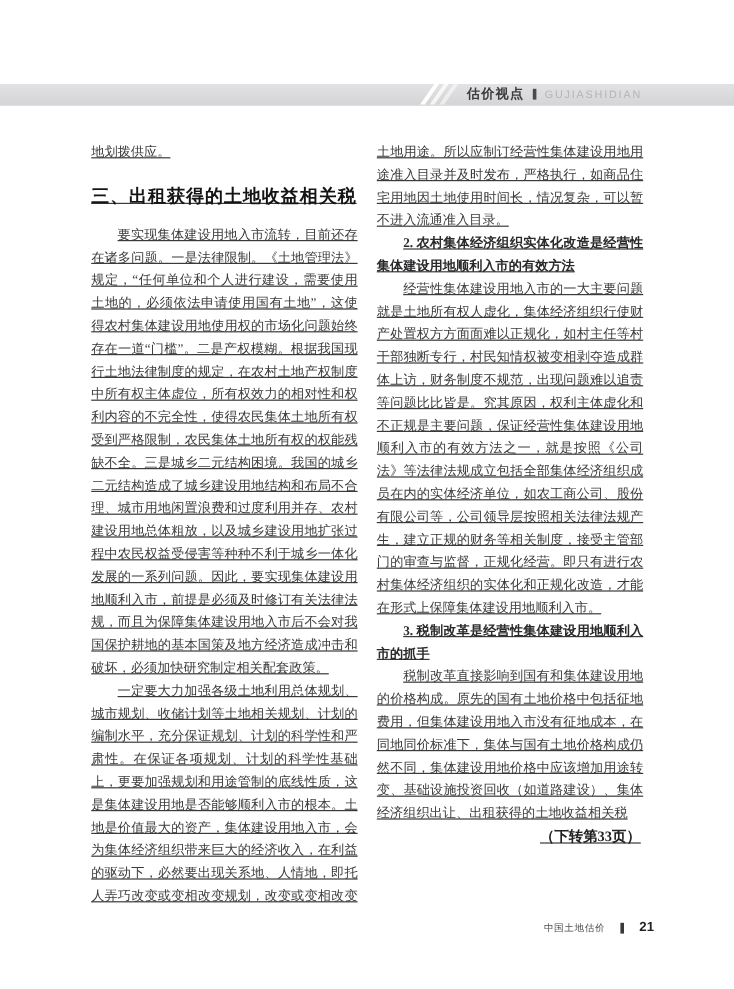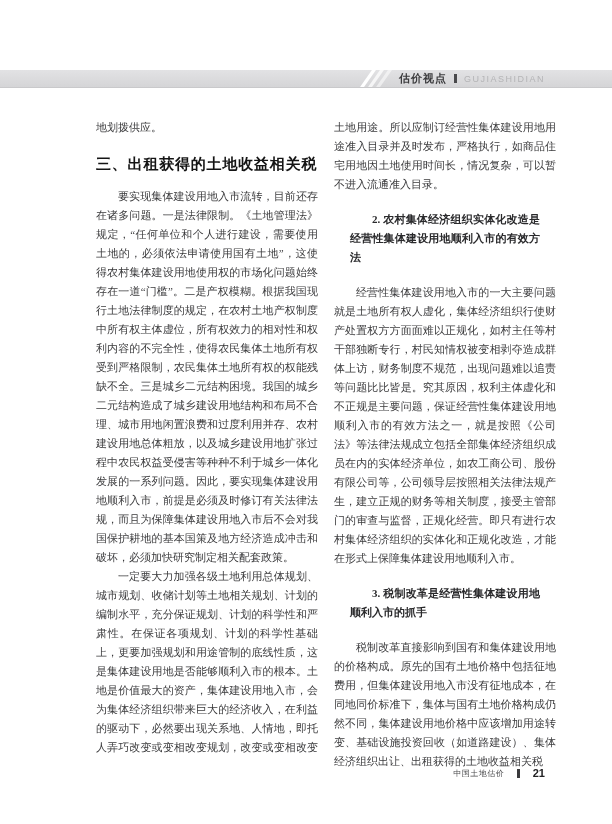--- a/index.html
+++ b/index.html
@@ -21,21 +21,21 @@
     position: absolute;
     top: 70px;
     left: 0;
     width: 612px;
     height: 17px;
     background: linear-gradient(#e2e2e4, #d5d5d7);
     border-bottom: 1px solid #c9c9cb;
   }
   .header-right {
     position: absolute;
-    right: 67px;
+    right: 77px;
     top: 0;
     height: 17px;
     display: flex;
     align-items: center;
     gap: 7px;
   }
   .slashes {
     display: flex;
     gap: 4px;
     margin-right: 6px;
@@ -64,31 +64,32 @@
   .header-en {
     font-family: "Liberation Sans", "DejaVu Sans", sans-serif;
     font-size: 9px;
     color: #b4b4b6;
     letter-spacing: 1.5px;
   }
 
   
   .content {
     position: absolute;
-    left: 96px;
+    left: 76px;
     top: 118px;
     width: 460px;
     height: 654px;
     column-count: 2;
     column-gap: 16px;
     column-fill: auto;
     font-size: 11px;
     line-height: 19px;
     text-align: justify;
     color: #3b3b3d;
+    text-decoration: underline;
   }
   .content p {
     margin: 0;
   }
   .cont-fragment {
     text-indent: 0;
   }
   .section-heading {
     font-size: 15px;
     line-height: 22px;
@@ -101,21 +102,21 @@
   }
   .body-para {
     text-indent: 2em;
   }
   .sub-heading {
     font-size: 11px;
     line-height: 19px;
     font-weight: bold;
     color: #2a2a2c;
     text-indent: 2em;
-    margin: 16px;
+    margin: 0;
   }
   .continued-note {
     font-weight: bold;
     font-size: 12px;
     color: #222224;
     text-align: right;
     text-indent: 0;
     margin-top: 3px;
     padding-right: 2px;
   }

